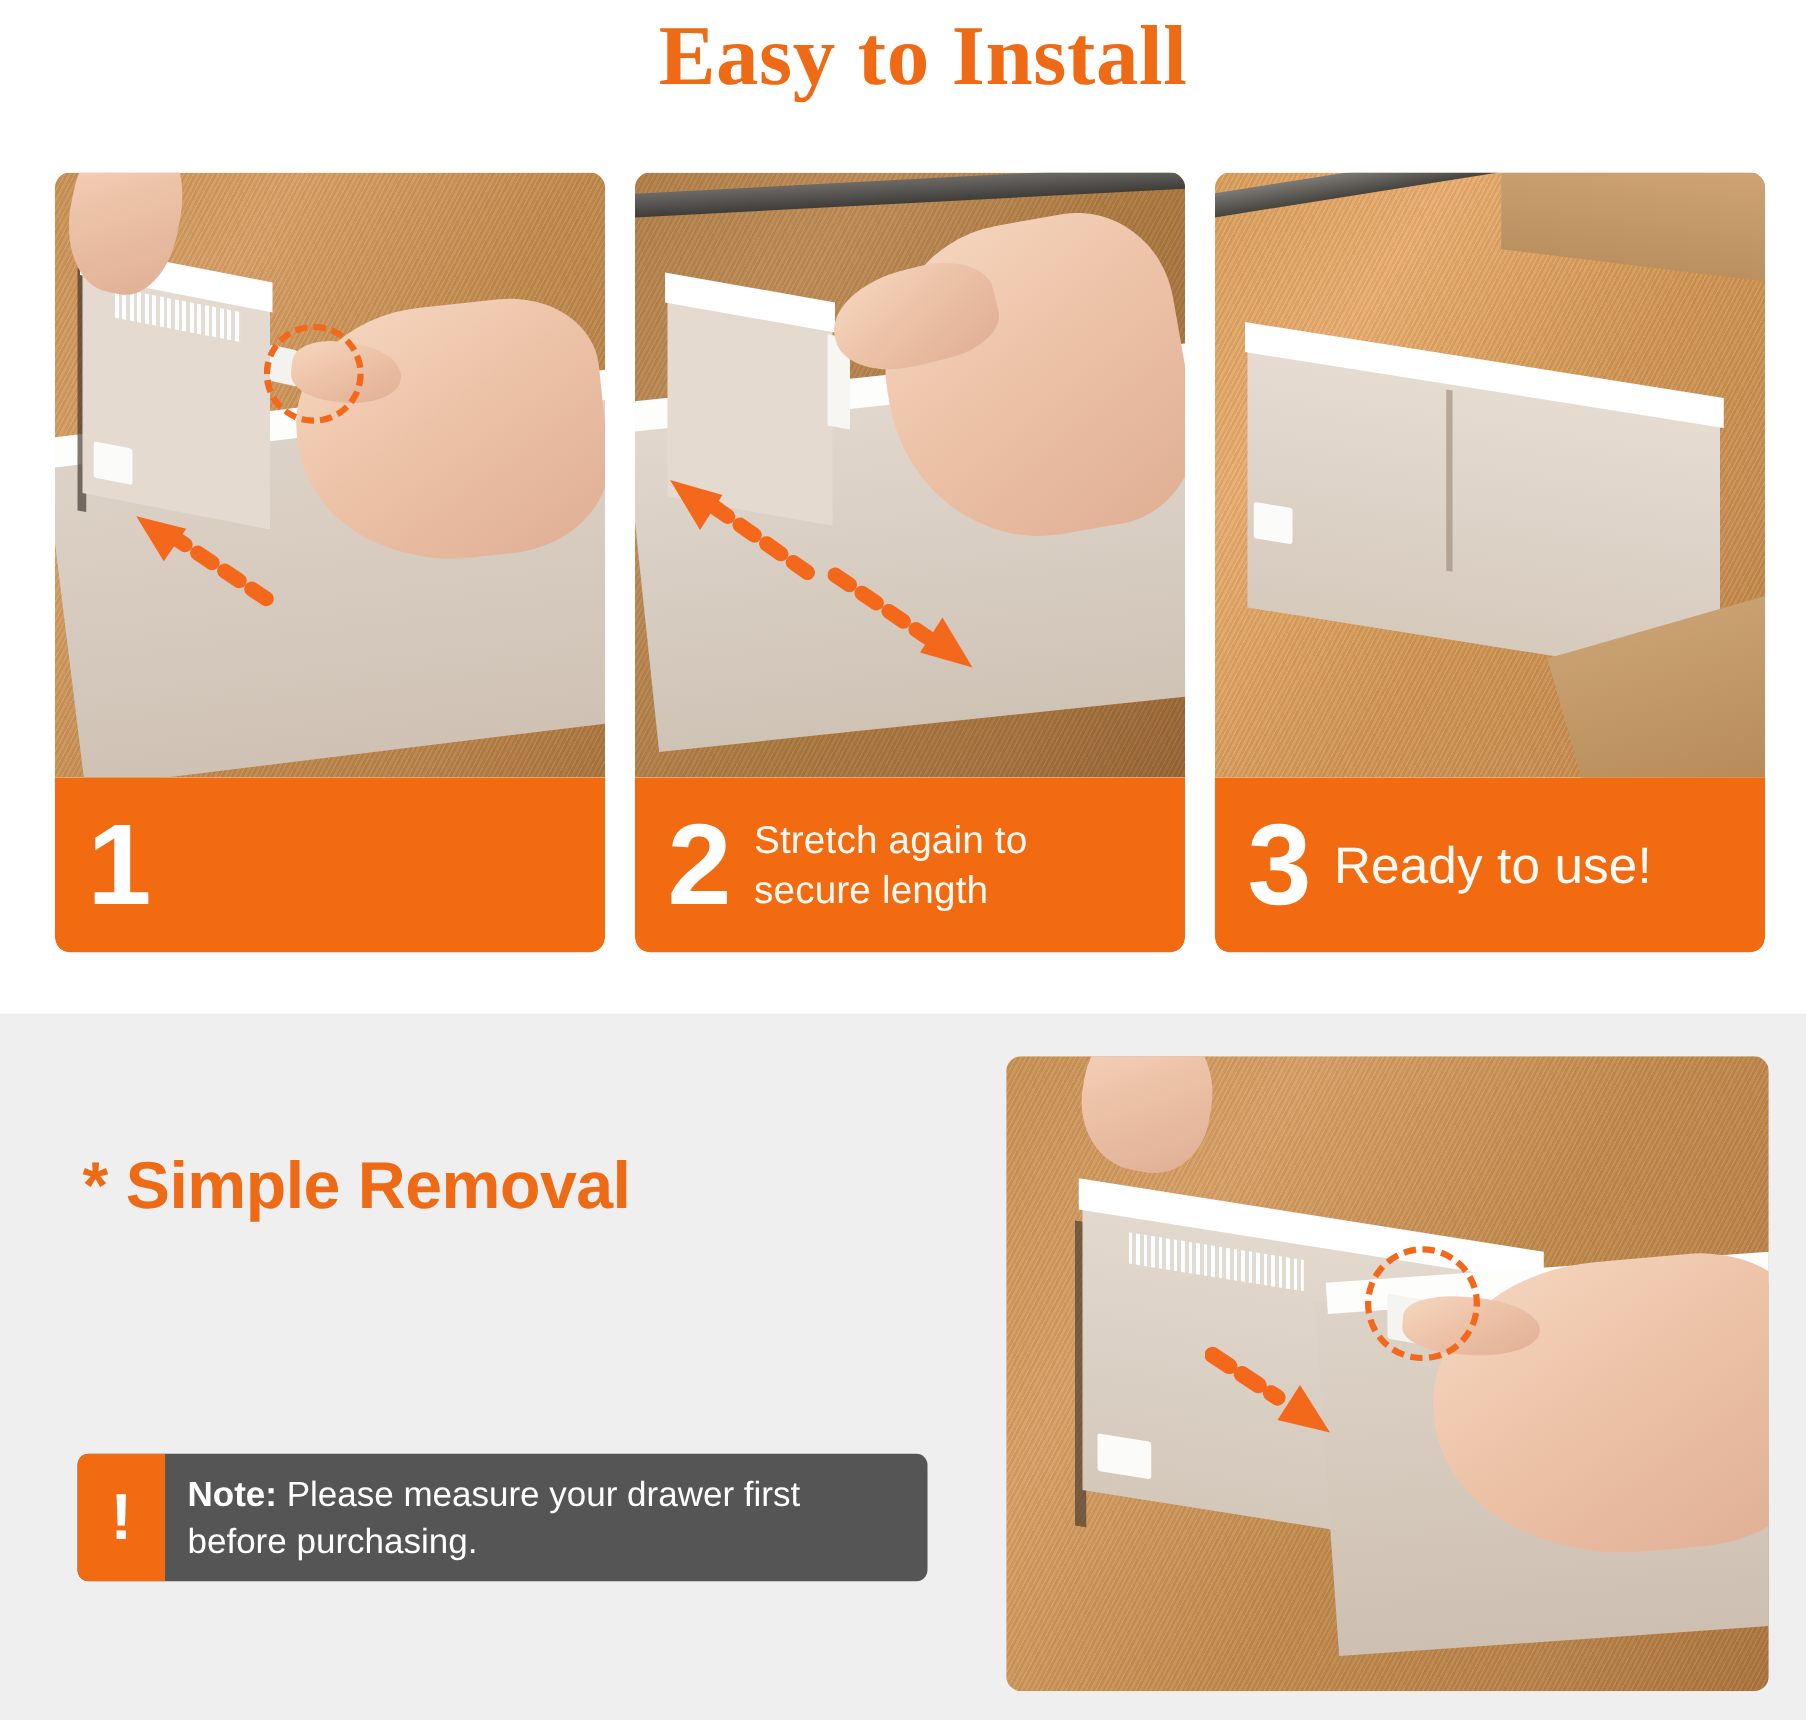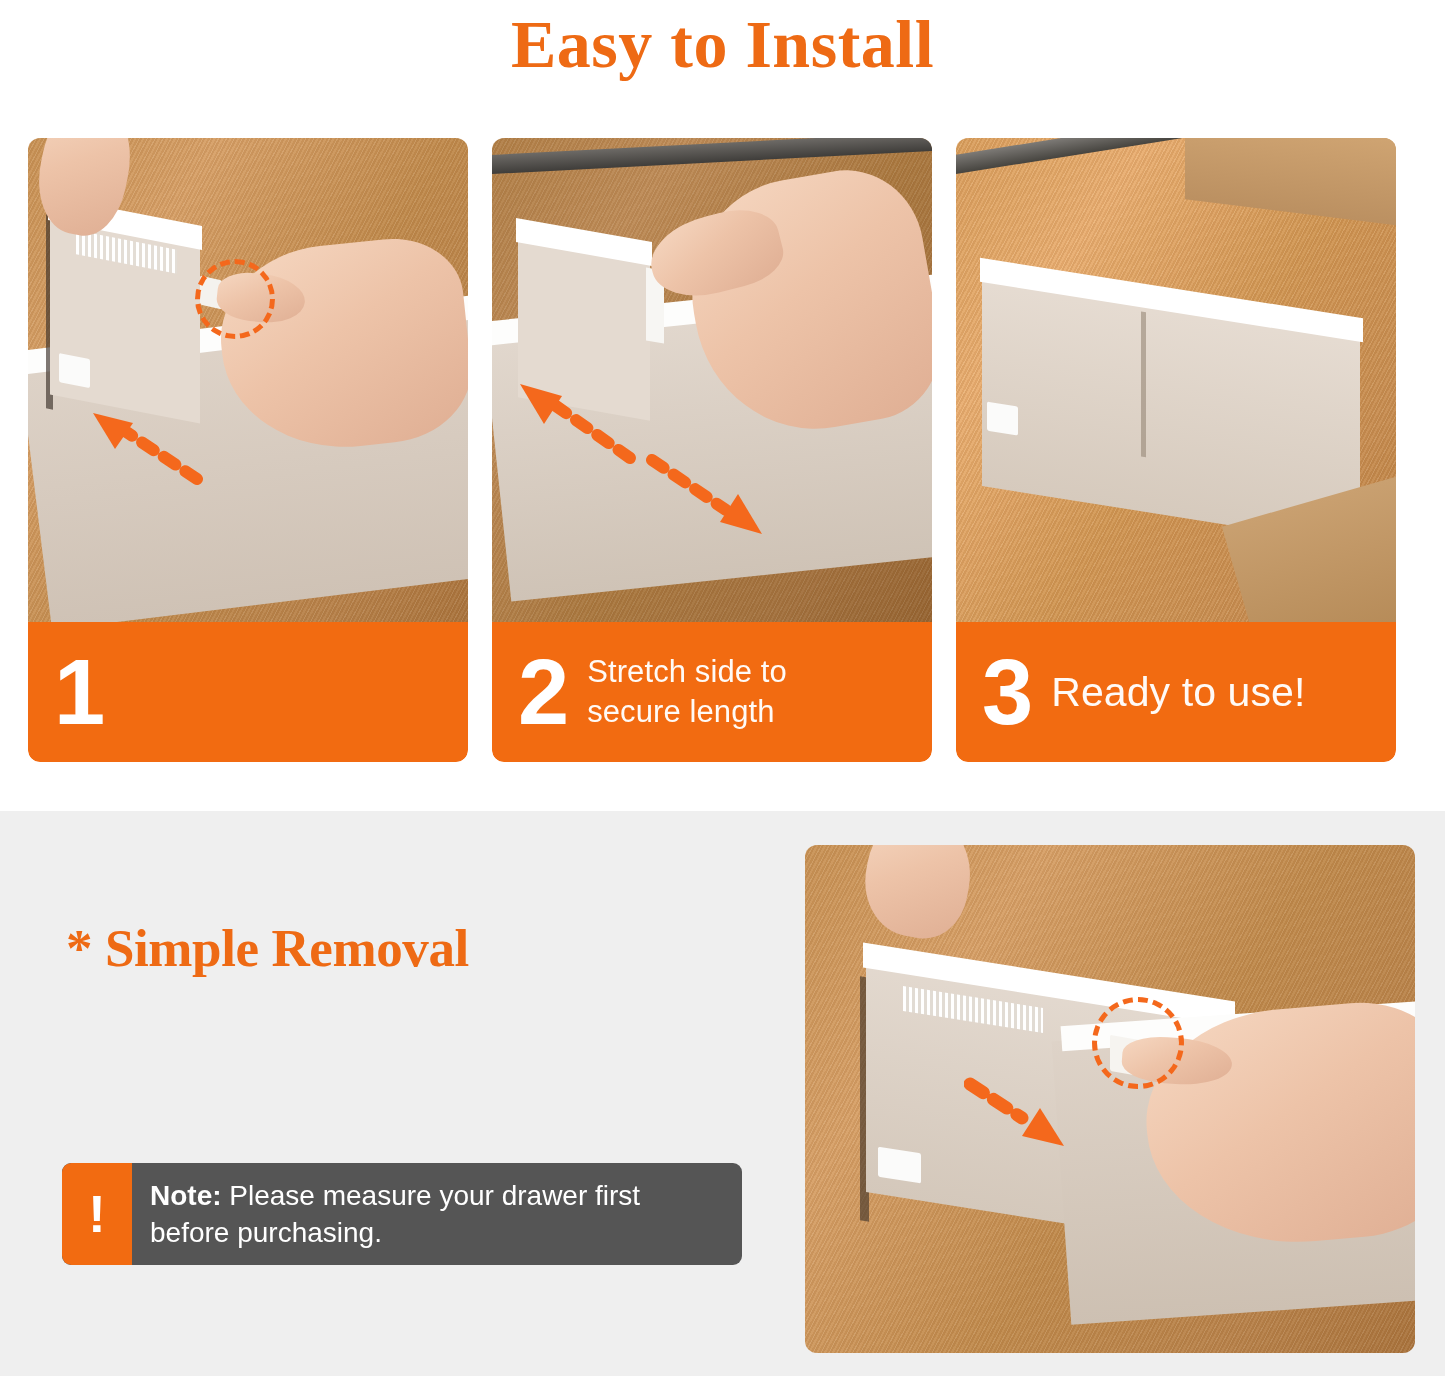--- a/index.html
+++ b/index.html
@@ -6,21 +6,21 @@
   html, body {
     width: 1445px; height: 1376px;
     background: #ffffff;
     font-family: "Liberation Sans", sans-serif;
     overflow: hidden;
   }
   .page { position: relative; width: 1445px; height: 1376px; background: #ffffff; }
 
   
   .install-section {
-    position: absolute; left: 0; top: 0; width: 1354px; height: 811px;
+    position: absolute; left: 16px; top: 0; width: 1354px; height: 811px;
     background: #ffffff;
   }
   .headline {
     position: absolute; left: 0; top: 4px; width: 1445px;
     text-align: center;
     font-family: "Liberation Serif", serif;
     font-weight: bold;
     font-size: 68px;
     line-height: 80px;
     letter-spacing: 0.5px;
@@ -132,21 +132,21 @@
   }
   .caption-text.single { font-size: 41px; }
 
   
   .removal-section {
     position: absolute; left: 0; top: 811px; width: 1445px; height: 565px;
     background: #efefef;
   }
   .removal-heading {
     position: absolute; left: 66px; top: 107px;
-    font-size: 53px; font-weight: bold; color: #EE6A14; letter-spacing: -0.4px; font-family: Liberation Serif, serif;
+    font-size: 53px; font-weight: bold; color: #EE6A14; letter-spacing: -0.4px;
   }
   .removal-body {
     position: absolute; left: 66px; top: 190px; width: 705px;
     font-size: 32px; line-height: 52px; color: #4a4a4a;
   }
   .note-bar {
     position: absolute; left: 62px; top: 352px; width: 680px; height: 102px;
     background: #555555; border-radius: 9px; display: flex; align-items: stretch;
     overflow: hidden;
   }
@@ -249,21 +249,21 @@
           </svg>
           <svg class="arrow-dashed" style="left:34%; top:64%;" width="130" height="90" viewBox="0 0 130 90">
             <line x1="10" y1="12" x2="84" y2="62" stroke="#F4681C" stroke-width="12" stroke-linecap="round" stroke-dasharray="14 12"></line>
             <polygon points="120,86 78,74 96,46" fill="#F4681C"></polygon>
           </svg>
         </div>
 
         <div class="caption">
           <span class="caption-num">2</span>
           <span class="caption-text">
-            <span>Stretch side to</span><br>
+            <span>Stretch again to</span><br>
             <span>secure length</span>
           </span>
         </div>
       </div>
 
       <div class="step-card">
         <div class="photo">
           <div class="wood light"></div>
           <div class="p3-backwall"></div>
           <div class="p3-rail-top"></div>

